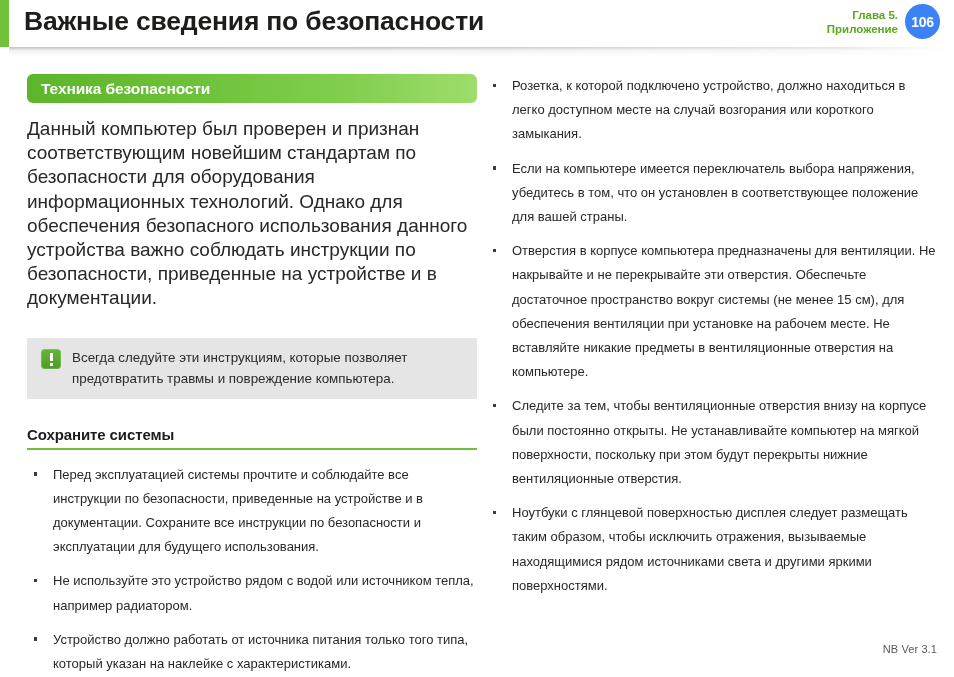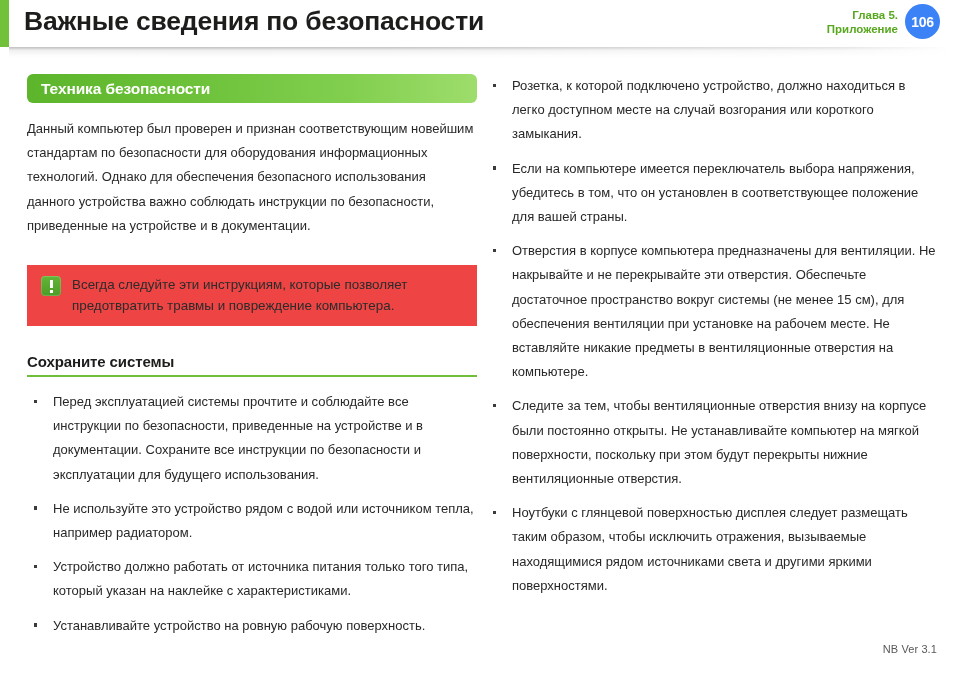--- a/index.html
+++ b/index.html
@@ -121,30 +121,30 @@
   }
   .section-banner-label {
     color: #ffffff;
     font-size: 15.5px;
     font-weight: bold;
     letter-spacing: -0.1px;
   }
 
   
   .intro-paragraph {
-    font-size: 13px;
+    font-size: 19px;
     line-height: 24.2px;
     color: #282828;
     margin: 0;
   }
 
   
   .note-box {
     margin-top: 27px;
-    background: #ef4444;
+    background: #e5e5e5;
     padding: 9px 14px 10px 14px;
     display: flex;
     align-items: flex-start;
     gap: 11px;
     min-height: 53px;
   }
   .note-icon {
     flex: 0 0 auto;
     width: 20px;
     height: 20px;

